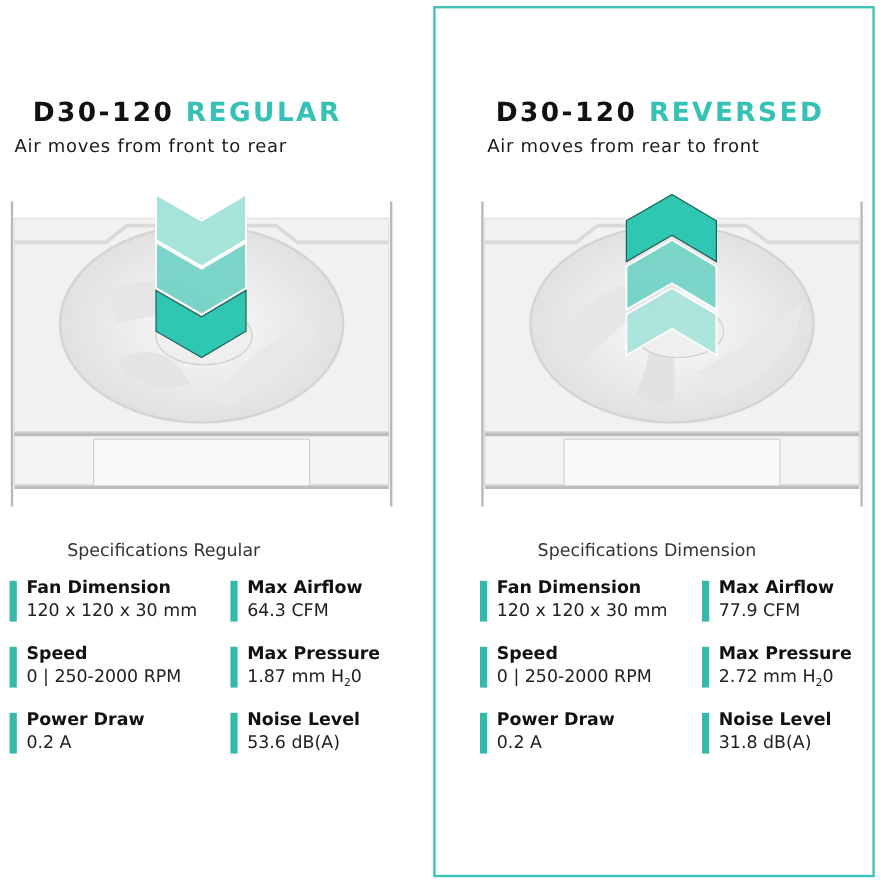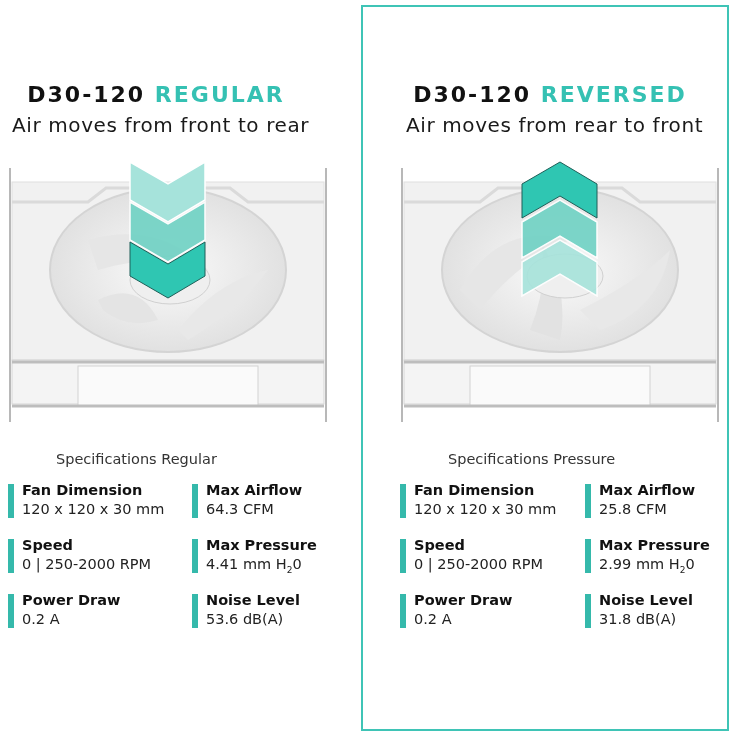--- a/index.html
+++ b/index.html
@@ -9,21 +9,21 @@
   .panel.left { left:0; }
   .panel.right { left:368px; }
   .frame { position:absolute; left:361px; top:5px; width:364px; height:722px;
            border:2px solid #3fc4b6; box-sizing:content-box; pointer-events:none; }
   .title { position:absolute; top:82px; left:0; width:100%; text-align:center;
            font-family:"DejaVu Sans", sans-serif; font-weight:bold; font-size:22px;
            letter-spacing:2px; white-space:nowrap; }
   .panel.left .title { left:-14px; width:340px; }
   .panel.right .title { left:12px; width:340px; }
   .title .accent { color:#35c1b3; }
-  .subtitle { position:absolute; top:113px; font-size:20px; letter-spacing:0.6px;
+  .subtitle { position:absolute; top:113px; font-size:15px; letter-spacing:0.6px;
               white-space:nowrap; color:#1a1a1a; }
   .panel.left .subtitle { left:12px; }
   .panel.right .subtitle { left:38px; }
 
   .fan { position:absolute; top:160px; }
   .panel.left .fan { left:8px; }
   .panel.right .fan { left:32px; }
 
   .spec-heading { position:absolute; top:451px; font-size:14.5px; color:#333; white-space:nowrap;margin-left:48px; }
   .panel.left .spec-heading { left:8px; }
@@ -86,21 +86,21 @@
     <div class="value">64.3 CFM</div>
   </div>
   <div class="spec" style="left:8px;top:536px;">
     <div class="bar"></div>
     <div class="label">Speed</div>
     <div class="value">0 | 250-2000 RPM</div>
   </div>
   <div class="spec" style="left:192px;top:536px;">
     <div class="bar"></div>
     <div class="label">Max Pressure</div>
-    <div class="value"><span>4.41 mm H</span><sub>2</sub><span>0</span></div>
+    <div class="value"><span>1.87 mm H</span><sub>2</sub><span>0</span></div>
   </div>
   <div class="spec" style="left:8px;top:591px;">
     <div class="bar"></div>
     <div class="label">Power Draw</div>
     <div class="value">0.2 A</div>
   </div>
   <div class="spec" style="left:192px;top:591px;">
     <div class="bar"></div>
     <div class="label">Noise Level</div>
     <div class="value">53.6 dB(A)</div>
@@ -133,41 +133,41 @@
     <rect x="4" y="200" width="312" height="44" fill="#f4f4f4" stroke="#d6d6d6"></rect>
     <rect x="70" y="206" width="180" height="40" fill="#fafafa" stroke="#d2d2d2"></rect>
     <line x1="4" y1="202" x2="316" y2="202" stroke="#bdbdbd" stroke-width="3"></line>
     <line x1="4" y1="246" x2="316" y2="246" stroke="#bdbdbd" stroke-width="3"></line>
 
     <polygon points="122,24 160,2 197,24 197,58 160,36 122,58" fill="#2fc6b2" stroke="#1f5f58" stroke-width="1"></polygon>
     <polygon points="122,62 160,40 197,62 197,98 160,76 122,98" fill="#6fd2c4" opacity="0.9" stroke="#fff" stroke-width="1.5"></polygon>
     <polygon points="122,102 160,80 197,102 197,136 160,114 122,136" fill="#a6e3db" opacity="0.9" stroke="#fff" stroke-width="1.5"></polygon>
   </svg>
 
-  <div class="spec-heading">Specifications Pressure</div>
+  <div class="spec-heading">Specifications Dimension</div>
 
   <div class="spec" style="left:32px;top:481px;">
     <div class="bar"></div>
     <div class="label">Fan Dimension</div>
     <div class="value">120 x 120 x 30 mm</div>
   </div>
   <div class="spec" style="left:217px;top:481px;">
     <div class="bar"></div>
     <div class="label">Max Airflow</div>
-    <div class="value">25.8 CFM</div>
+    <div class="value">77.9 CFM</div>
   </div>
   <div class="spec" style="left:32px;top:536px;">
     <div class="bar"></div>
     <div class="label">Speed</div>
     <div class="value">0 | 250-2000 RPM</div>
   </div>
   <div class="spec" style="left:217px;top:536px;">
     <div class="bar"></div>
     <div class="label">Max Pressure</div>
-    <div class="value"><span>2.99 mm H</span><sub>2</sub><span>0</span></div>
+    <div class="value"><span>2.72 mm H</span><sub>2</sub><span>0</span></div>
   </div>
   <div class="spec" style="left:32px;top:591px;">
     <div class="bar"></div>
     <div class="label">Power Draw</div>
     <div class="value">0.2 A</div>
   </div>
   <div class="spec" style="left:217px;top:591px;">
     <div class="bar"></div>
     <div class="label">Noise Level</div>
     <div class="value">31.8 dB(A)</div>

